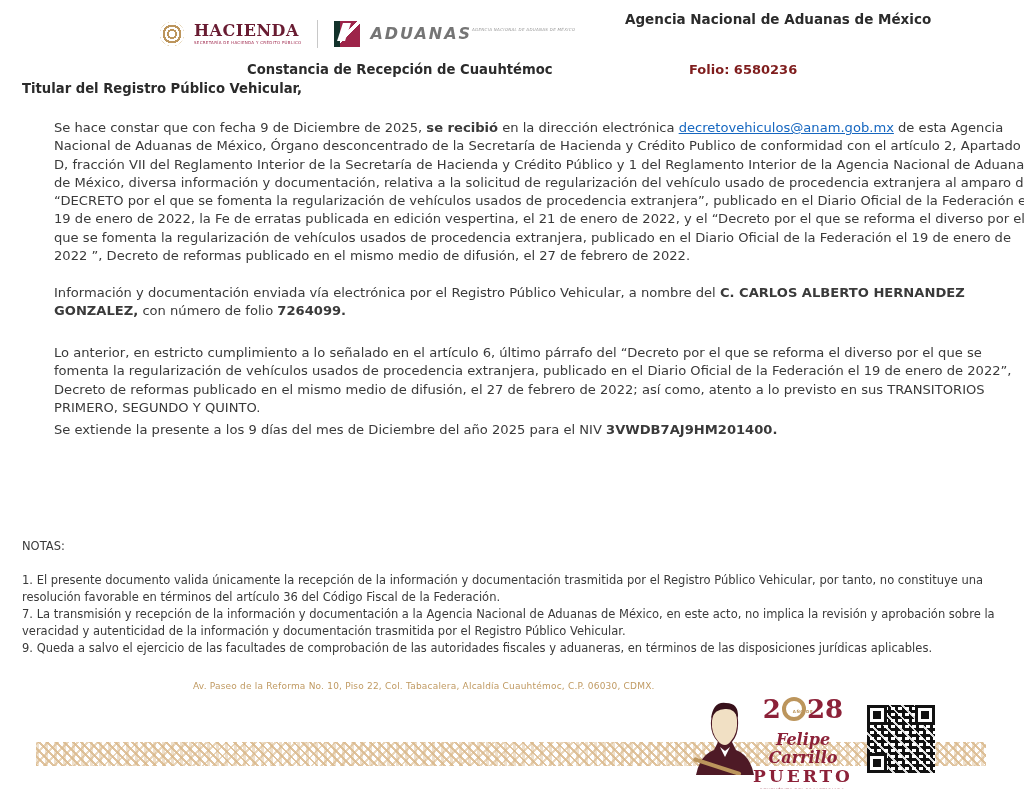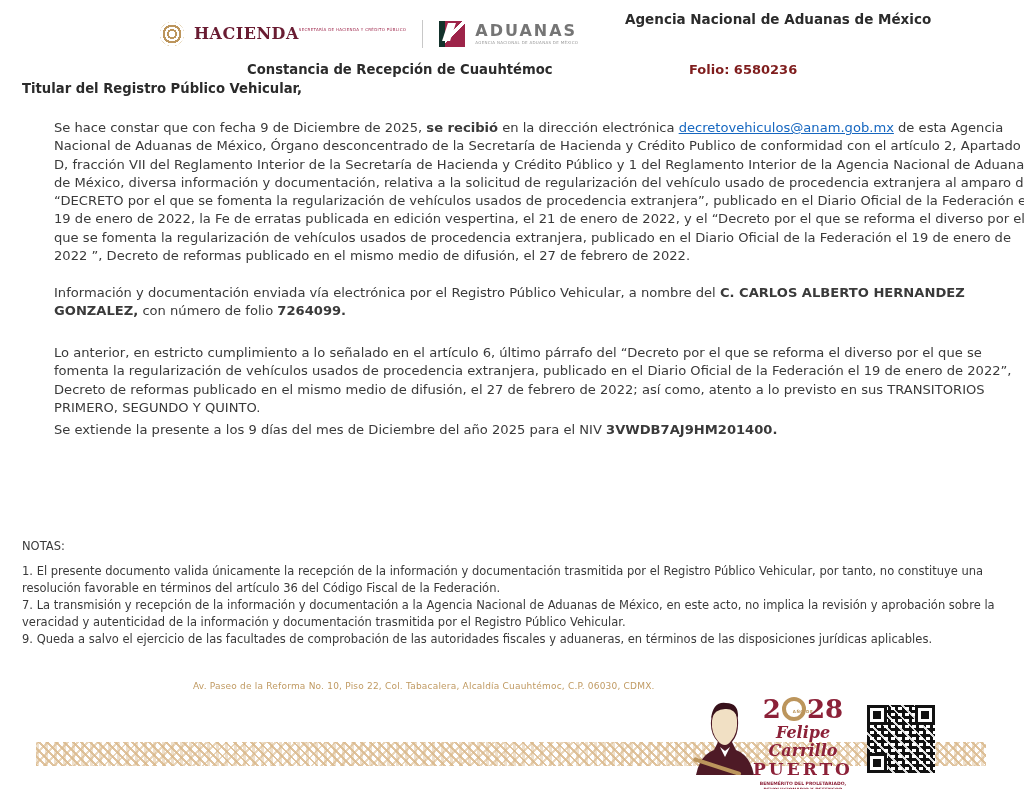--- a/index.html
+++ b/index.html
@@ -6,58 +6,58 @@
   body{
     width:1024px;height:789px;background:#ffffff;position:relative;overflow:hidden;
     font-family:"DejaVu Sans","Liberation Sans",sans-serif;color:#3a3a3a;
   }
   .abs{position:absolute;}
   b{font-weight:700;}
   
   .logos{left:160px;top:20px;display:flex;align-items:center;gap:10px;}
   .eagle{width:24px;height:24px;border-radius:50%;
     background:radial-gradient(circle,#fff 0 18%,#bc955c 18% 30%,#fff 30% 42%,#bc955c 42% 56%,#fff 56% 70%,#c9a86a 70% 100%);}
-  .hac-text{display:flex;flex-direction:row;line-height:1;}
+  .hac-text{display:flex;flex-direction:column;line-height:1;}
   .hac-word{font-family:"DejaVu Serif","Liberation Serif",serif;font-weight:700;font-size:16px;color:#691c32;letter-spacing:.5px;}
   .hac-sub{font-size:4px;color:#9d2449;letter-spacing:.3px;margin-top:2px;}
   .logo-div{width:1px;height:28px;background:#c8c8c8;margin:0 6px;}
   .adu-icon{width:26px;height:26px;position:relative;
     background:linear-gradient(135deg,#9d2449 45%,#ffffff 45% 55%,#9d2449 55%),linear-gradient(#9d2449,#9d2449);}
   .adu-icon::before{content:"";position:absolute;left:0;top:0;width:6px;height:100%;background:#13322b;}
   .adu-icon::after{content:"";position:absolute;left:6px;top:2px;width:8px;height:18px;background:#ffffff;transform:skewX(-18deg);}
-  .adu-text{display:flex;flex-direction:column;line-height:1;}
+  .adu-text{display:flex;flex-direction:row;line-height:1;font-style:italic;}
   .adu-word{font-weight:700;font-size:16px;color:#757575;letter-spacing:2px;}
   .adu-sub{font-size:4px;color:#9a9a9a;letter-spacing:.3px;margin-top:2px;}
   .agency-title{left:625px;top:11px;font-weight:700;font-size:13.5px;color:#2b2b2b;}
   .doc-title{left:247px;top:62px;font-weight:700;font-size:13.2px;color:#2b2b2b;}
   .folio{left:689px;top:62px;font-weight:700;font-size:13px;color:#7f1d1d;}
   
   .salutation{left:22px;top:81px;font-weight:700;font-size:13.2px;color:#2b2b2b;}
   .para{left:22px;width:985px;font-size:13.1px;line-height:18.3px;text-align:left;margin-left:32px;}
   .p1{top:119px;}
   .p2{top:284px;}
   .p3{top:344px;}
   .p4{top:421px;}
   a.email{color:#1667c0;text-decoration:underline;cursor:pointer;}
   
   .notes{left:22px;top:538px;width:986px;font-size:11.5px;line-height:17px;color:#3a3a3a;}
-  .notes .nt{margin-bottom:8px;}
+  .notes .nt{margin-bottom:17px;}
   
   .address{left:193px;top:681px;font-size:9px;color:#c09a62;letter-spacing:.2px;}
   .pattern{left:36px;top:742px;width:950px;height:24px;opacity:.95;
     background:
       repeating-linear-gradient(45deg,rgba(216,181,134,.85) 0 2px,transparent 2px 6px),
       repeating-linear-gradient(-45deg,rgba(216,181,134,.6) 0 2px,transparent 2px 7px),
       repeating-linear-gradient(90deg,rgba(216,181,134,.45) 0 3px,transparent 3px 9px);}
   .portrait{left:692px;top:697px;}
   .emblem{left:742px;top:697px;width:122px;text-align:center;color:#8c2138;}
   .year{font-family:"DejaVu Serif","Liberation Serif",serif;font-weight:700;font-size:26px;line-height:24px;color:#8c2138;display:flex;justify-content:center;align-items:center;position:relative;}
   .year .ring{display:inline-block;width:16px;height:16px;border:4px solid #bc955c;border-radius:50%;margin:0 1px;}
   .year-small{position:absolute;left:50%;transform:translateX(-50%);bottom:-3px;font-size:4px;color:#bc955c;letter-spacing:.5px;font-family:"DejaVu Sans",sans-serif;}
-  .fc-name{font-family:"DejaVu Serif","Liberation Serif",serif;font-style:italic;font-weight:700;font-size:16px;line-height:18px;margin-top:3px;}
+  .fc-name{font-family:"DejaVu Serif","Liberation Serif",serif;font-style:italic;font-weight:700;font-size:16px;line-height:18px;margin-top:10px;}
   .fc-puerto{font-family:"DejaVu Serif","Liberation Serif",serif;font-weight:700;font-size:17px;letter-spacing:3px;line-height:18px;}
   .fc-sub{font-size:4.5px;line-height:5.5px;font-weight:700;color:#8c2138;width:90px;margin:3px auto 0;}
   .qr{left:867px;top:705px;width:68px;height:68px;background:
       repeating-linear-gradient(45deg,rgba(255,255,255,.85) 0 2px,transparent 2px 9px),
       repeating-linear-gradient(0deg,#111 0 3px,transparent 3px 6px),
       repeating-linear-gradient(90deg,#111 0 3px,#fff 3px 7px);}
   .qr .f{position:absolute;width:14px;height:14px;border:3px solid #111;background:#fff;}
   .qr .f::after{content:"";position:absolute;inset:3px;background:#111;}
   .qr .f.tl{left:0;top:0;} .qr .f.tr{right:0;top:0;} .qr .f.bl{left:0;bottom:0;}
 </style>

